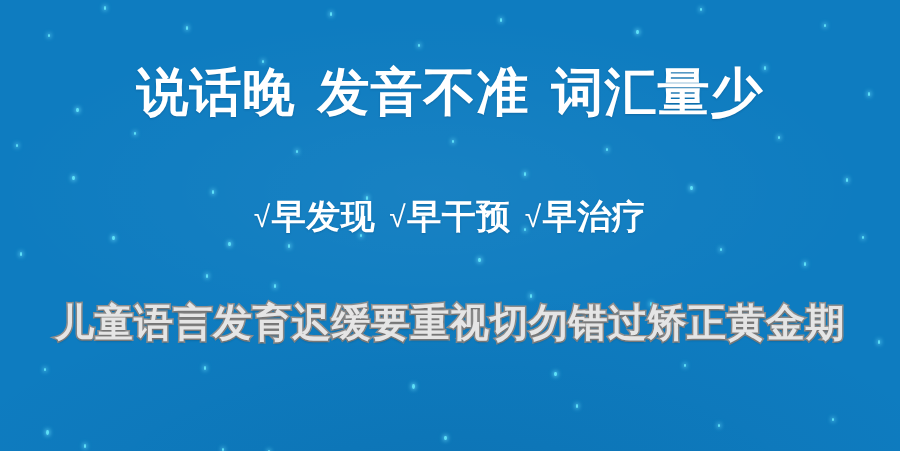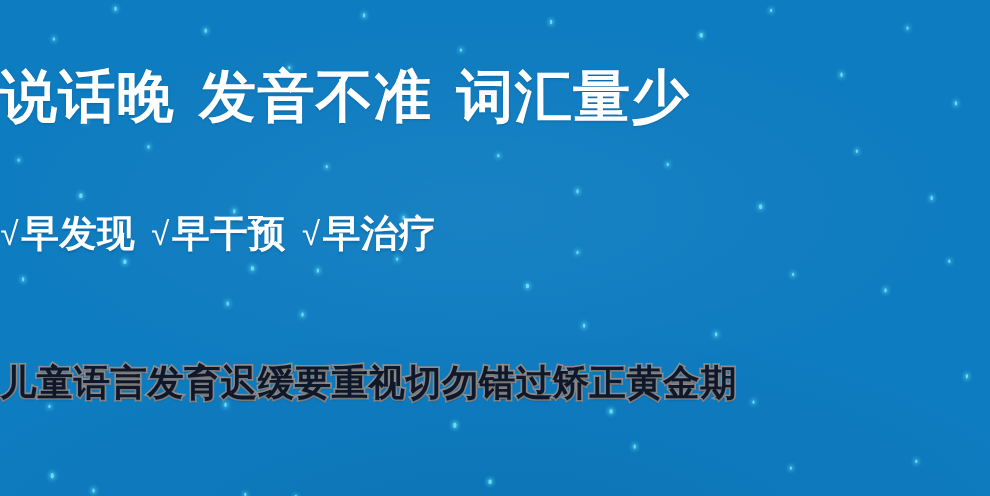--- a/index.html
+++ b/index.html
@@ -46,25 +46,24 @@
   #content {
     position: absolute;
     inset: 0;
     z-index: 3;
   }
 
   .line {
     position: absolute;
     left: 0;
     width: 100%;
-    text-align: left;
+    text-align: center;
     white-space: nowrap;
     color: #ffffff;
     font-weight: bold;
-    font-family: Liberation Mono, monospace;
   }
 
   #headline {
     top: 62px;
     font-size: 52px;
     line-height: 60px;
     letter-spacing: 1px;
     text-shadow: 0 1px 2px rgba(0,45,85,0.25);
   }
   #headline .gap { display: inline-block; width: 22px; }
@@ -79,25 +78,25 @@
   #subline .gap { display: inline-block; width: 14px; }
   #subline .radical {
     font-size: 30px;
     font-weight: normal;
     display: inline-block;
     transform: translateY(-1px);
     margin-right: 1px;
   }
 
   #tagline {
-    top: 328px;
-    font-size: 33px;
+    top: 300px;
+    font-size: 39px;
     line-height: 46px;
     letter-spacing: 0.5px;
-    color: #0f172a;
+    color: #e5e5e5;
     -webkit-text-stroke: 3px #8d8d8d;
     paint-order: stroke fill;
     text-shadow:
       0 2px 2px rgba(0,0,0,0.18);
   }
 </style>
 </head>
 <body>
 
 <div id="banner">

